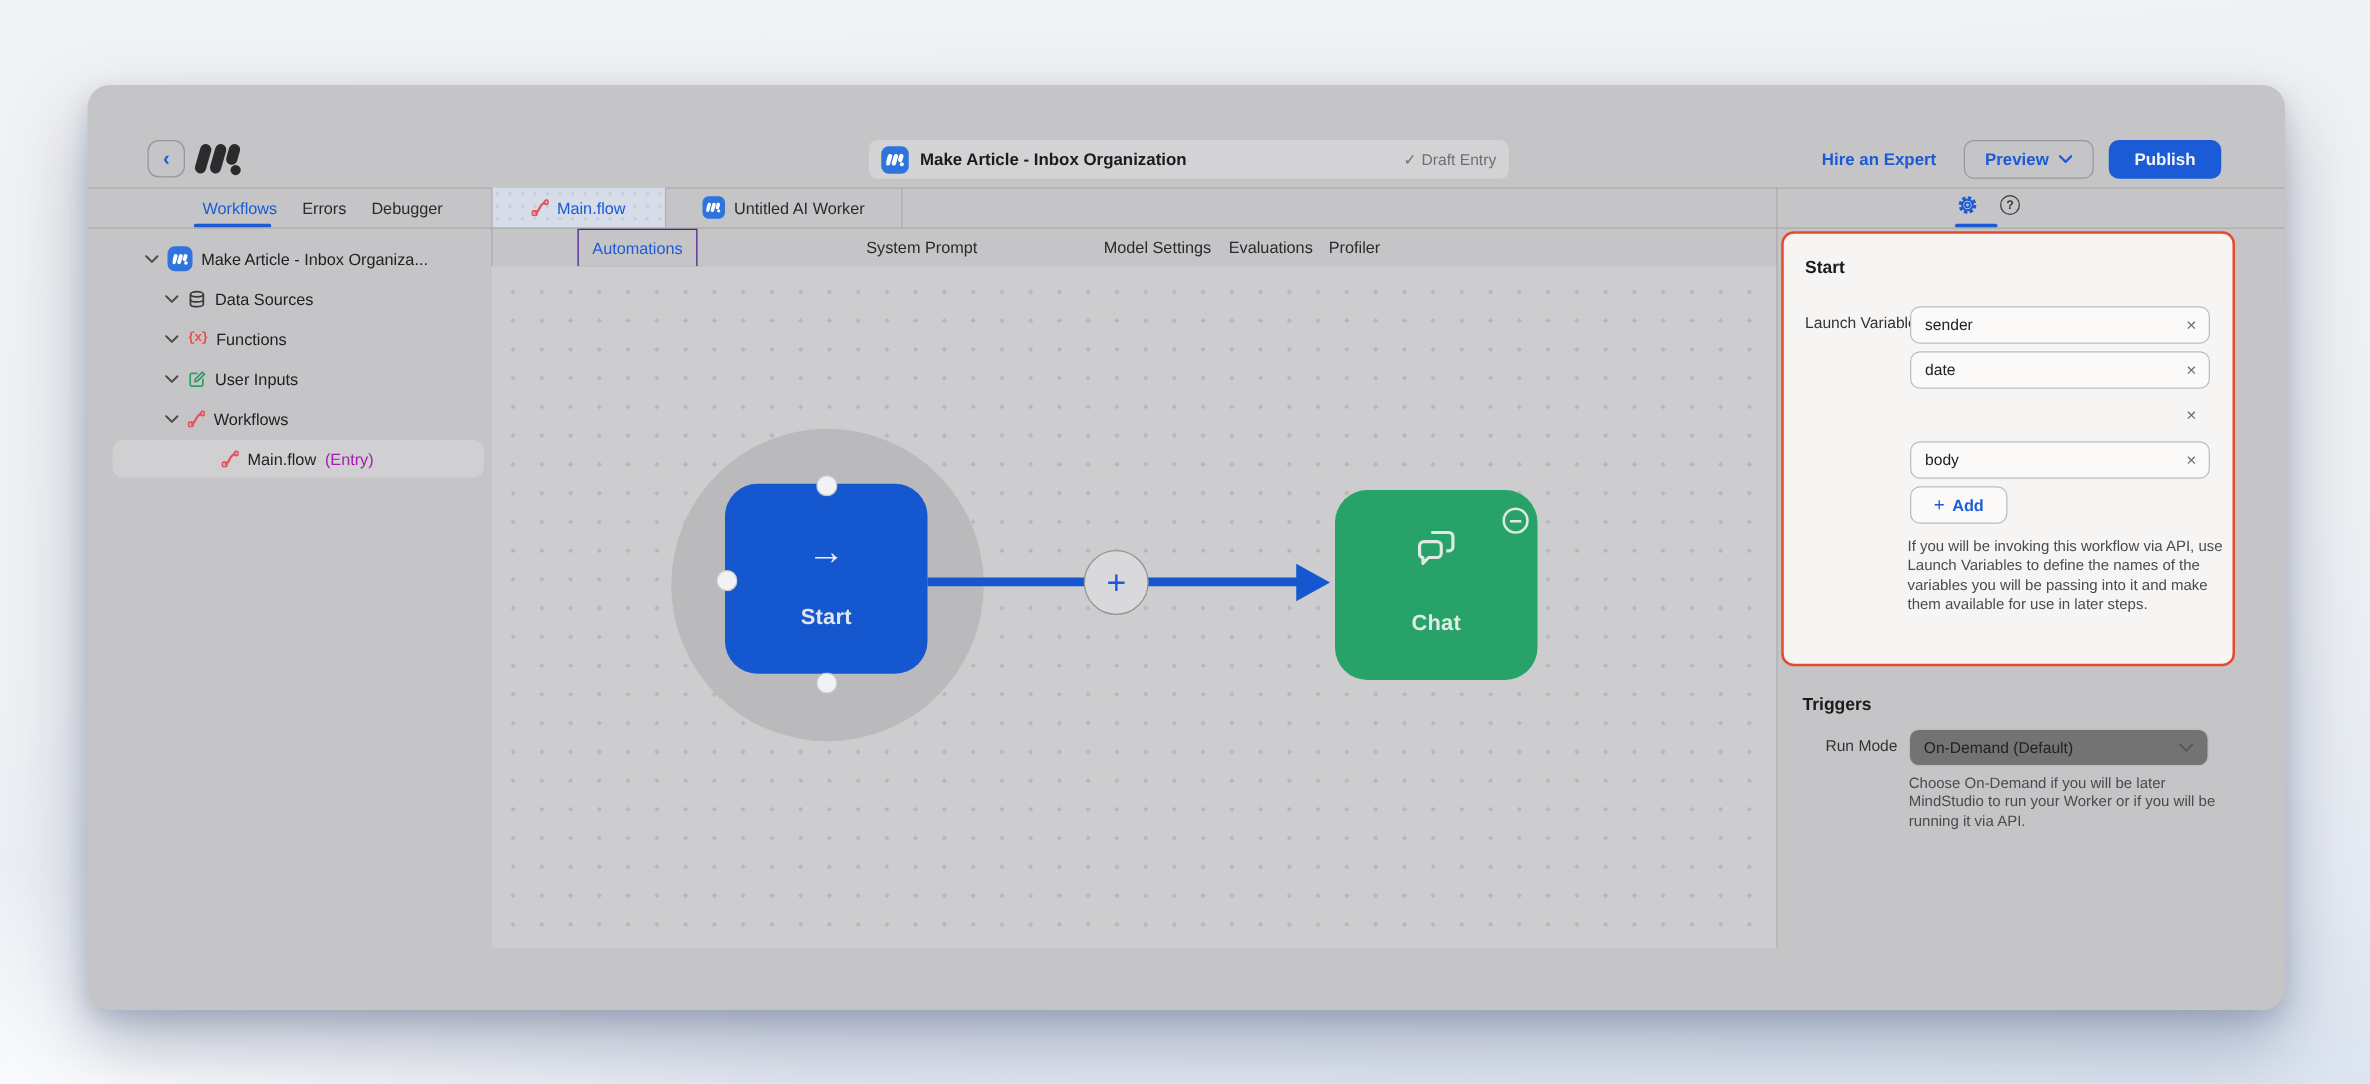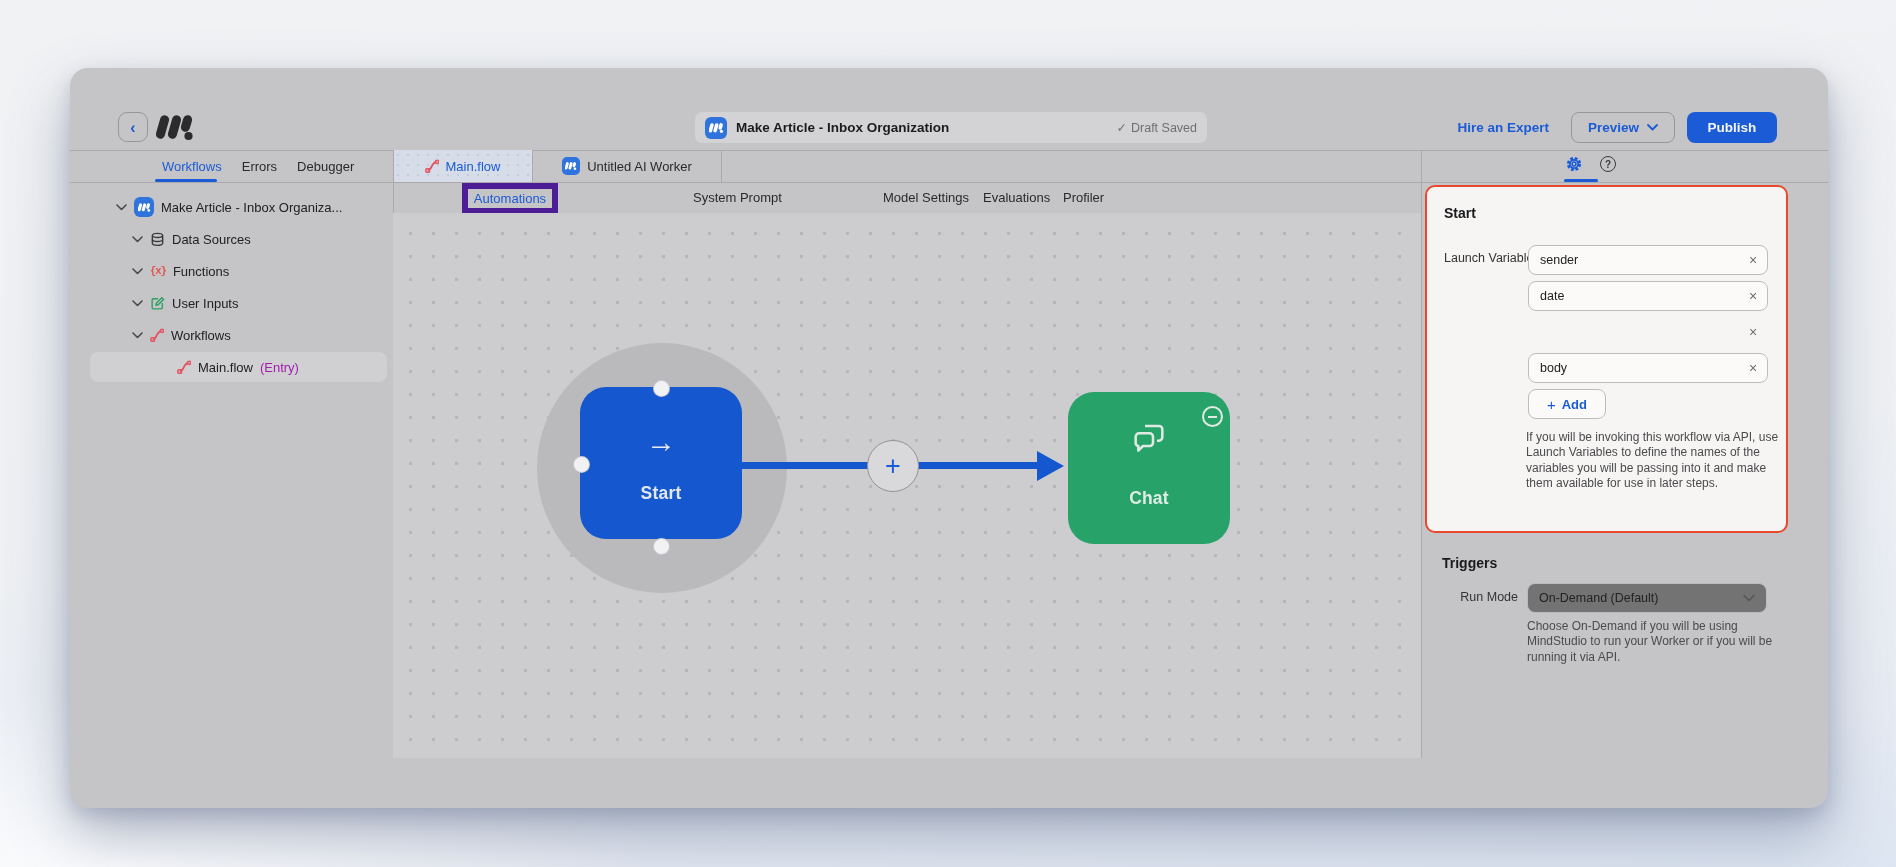--- a/index.html
+++ b/index.html
@@ -59,21 +59,21 @@
   .icon-btn { width:20px; height:20px; display:flex; align-items:center; justify-content:center; cursor:pointer; }
   .help-circle { width:16px; height:16px; border:1.6px solid #3a3a3c; border-radius:50%;
     font-size:10px; font-weight:bold; color:#3a3a3c; display:flex; align-items:center; justify-content:center; }
   .gear-underline { position:absolute; left:1494px; top:111px; width:34px; height:3px; background:#1b5bd6; border-radius:2px; }
 
   
   .subtabs { position:absolute; left:323px; top:115px; width:1028px; height:30px; }
   .subtab { position:absolute; top:0; height:30px; line-height:30px; font-size:13px; color:#2a2a2c; cursor:pointer; white-space:nowrap; }
   .subtab.active { color:#1b5bd6; }
   .anno-box { position:absolute; left:69px; top:0px; width:96px; height:31px;
-    border:6px solid #4c1d95; border-radius:0; display:flex; align-items:center; justify-content:center; }
+    border:1px solid #4c1d95; border-radius:0; display:flex; align-items:center; justify-content:center; }
 
   
   .tree { position:absolute; left:0; top:118px; width:323px; }
   .tree-row { position:absolute; left:0; width:323px; height:30px; display:flex; align-items:center; gap:7px; font-size:13px; color:#212123; cursor:pointer; }
   .tree-row .chev { flex:0 0 auto; display:flex; }
   .tree-suffix { color:#a21caf; }
   .tree-highlight { position:absolute; left:20px; top:284px; width:297px; height:30px; background:#d0d0d2; border-radius:8px; }
   .fx { font-family:"Liberation Mono", monospace; font-size:10.5px; font-weight:bold; color:#e0534f; letter-spacing:-1px; }
 
   
@@ -155,21 +155,21 @@
   </div>
 
   <div class="title-pill">
     <span class="app-badge">
       <svg width="15" height="12" viewBox="0 0 38 29">
           <use href="#ms-logo-shape" fill="#ffffff"></use>
         </svg>
     </span>
     <span class="title-text">Make Article - Inbox Organization</span>
     <span class="draft">
-      <span class="check">✓</span><span>Draft Saved</span>
+      <span class="check">✓</span><span>Draft Entry</span>
     </span>
   </div>
 
   <div class="header-actions">
     <span class="hire-link">Hire an Expert</span>
     <button class="preview-btn">
       <span>Preview</span>
       <span style="display:flex">
         <svg width="11" height="7" viewBox="0 0 11 7">
             <polyline points="1,1 5.5,5.5 10,1" fill="none" stroke="#1b5bd6" stroke-width="1.8" stroke-linecap="round" stroke-linejoin="round"></polyline>
@@ -366,15 +366,15 @@
   <div class="panel-h triggers-title">Triggers</div>
   <div class="runmode-label">Run Mode</div>
   <div class="runmode-select">
     <span>On-Demand (Default)</span>
     <span class="chev">
       <svg width="12" height="8" viewBox="0 0 12 8">
           <polyline points="1,1.5 6,6.5 11,1.5" fill="none" stroke="#55565a" stroke-width="1.6" stroke-linecap="round" stroke-linejoin="round"></polyline>
         </svg>
     </span>
   </div>
-  <div class="runmode-desc">Choose On-Demand if you will be using MindStudio to run your Worker or if you will be running it via API.</div>
+  <div class="runmode-desc">Choose On-Demand if you will be later MindStudio to run your Worker or if you will be running it via API.</div>
 
 </div>
 
 </body></html>

